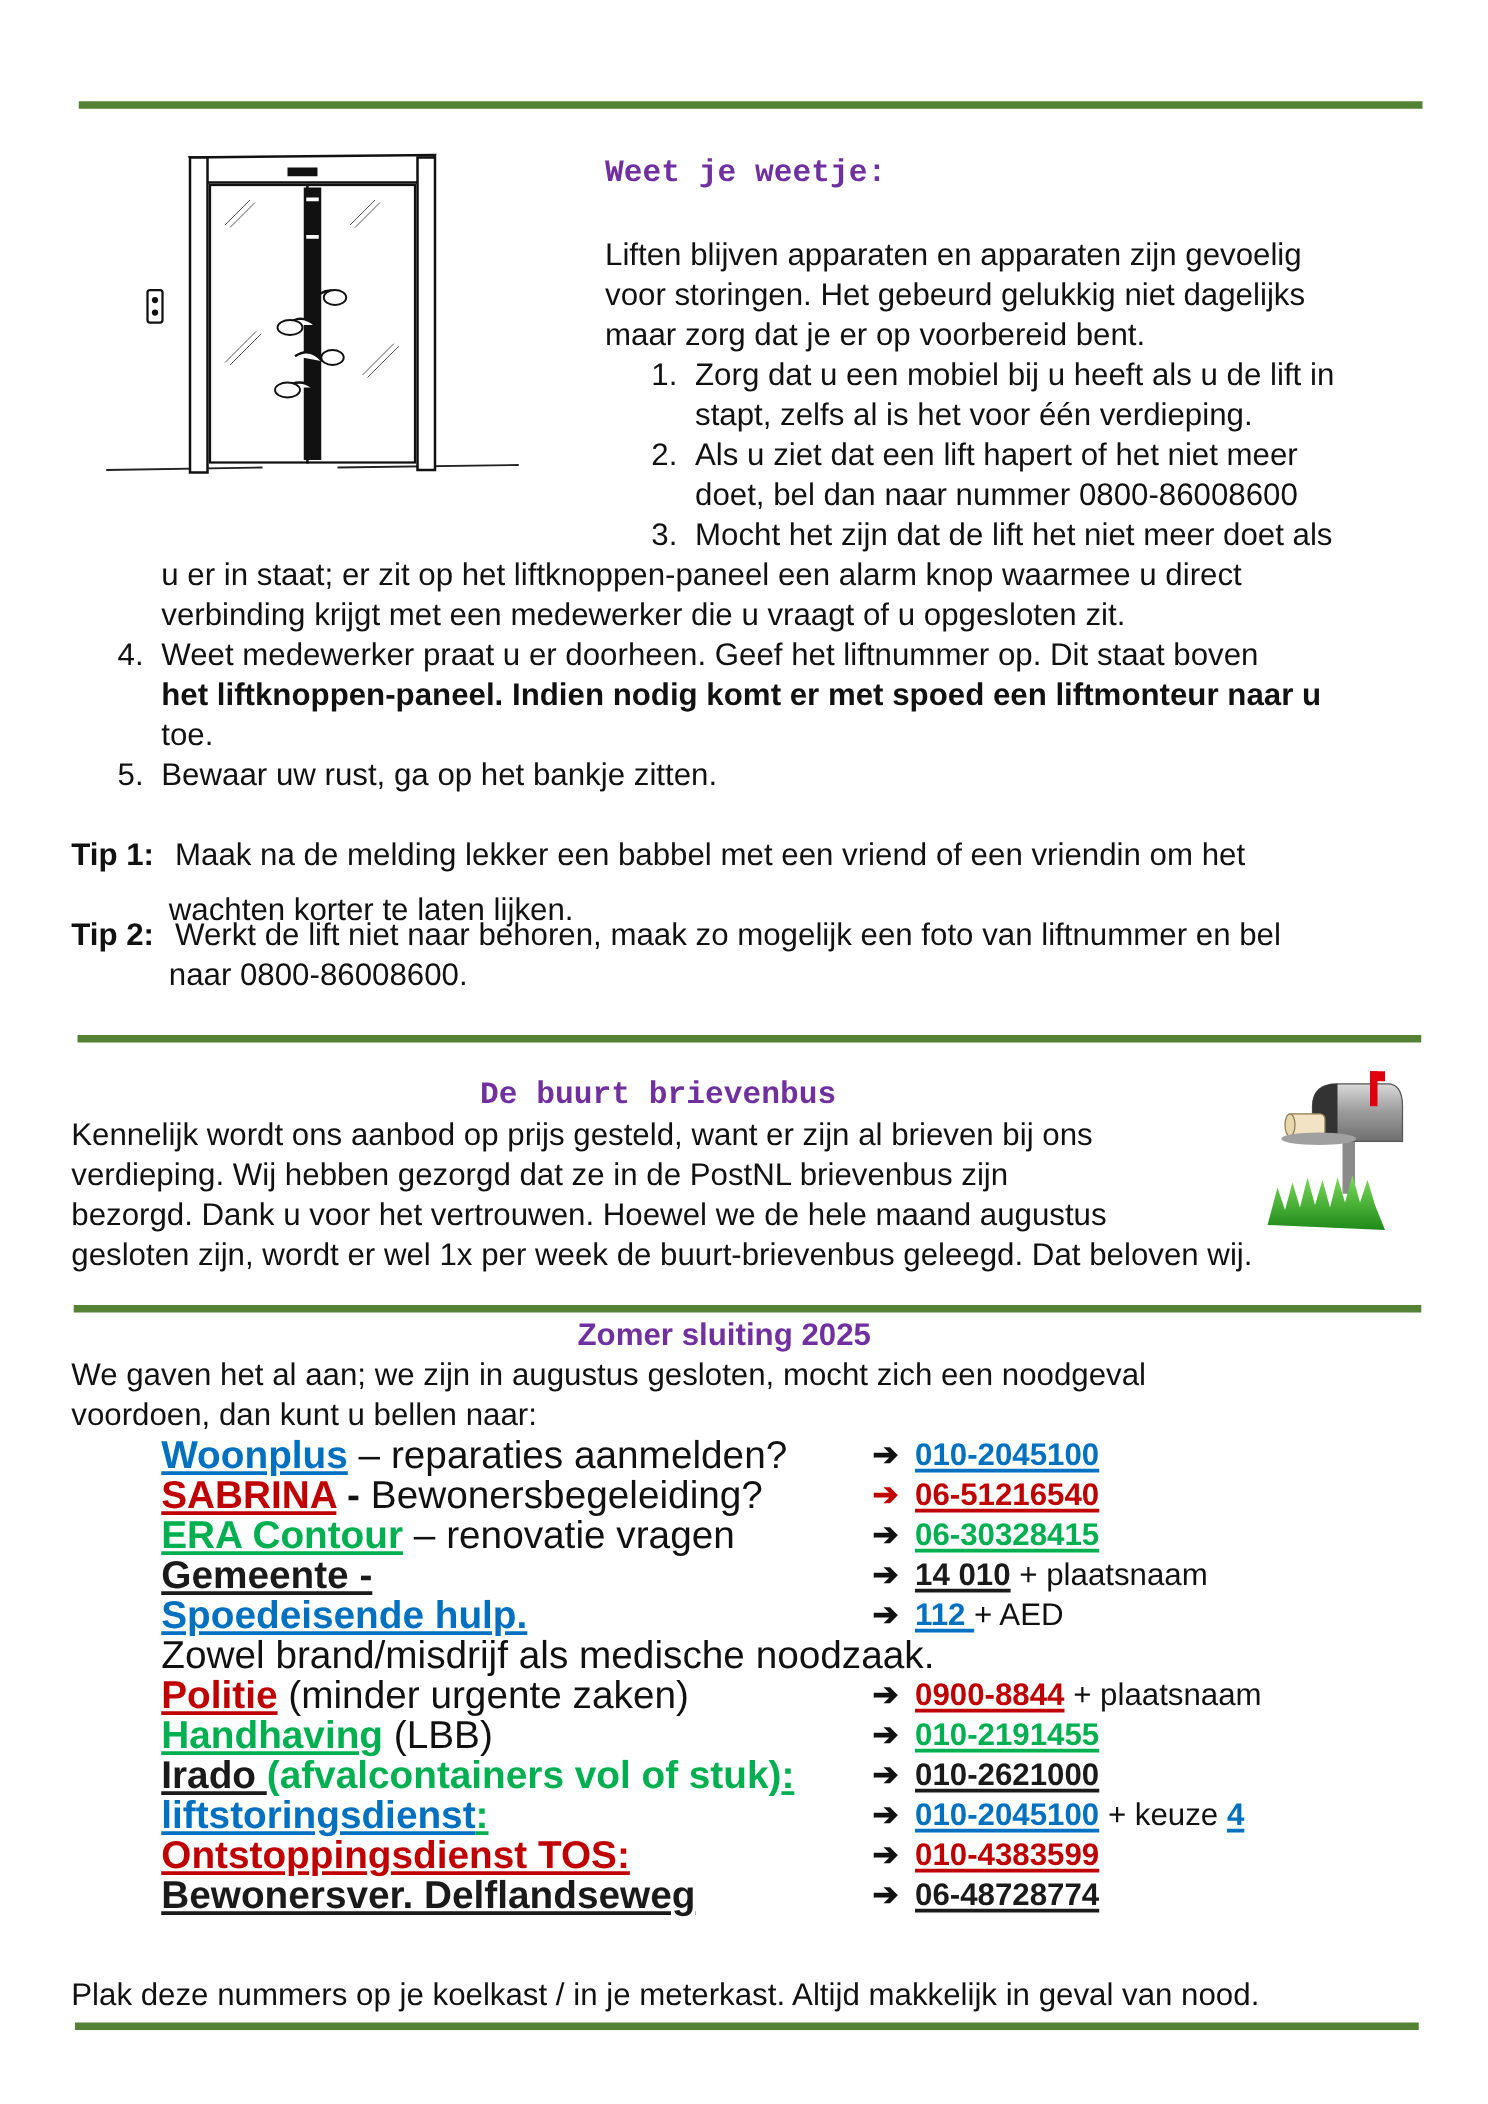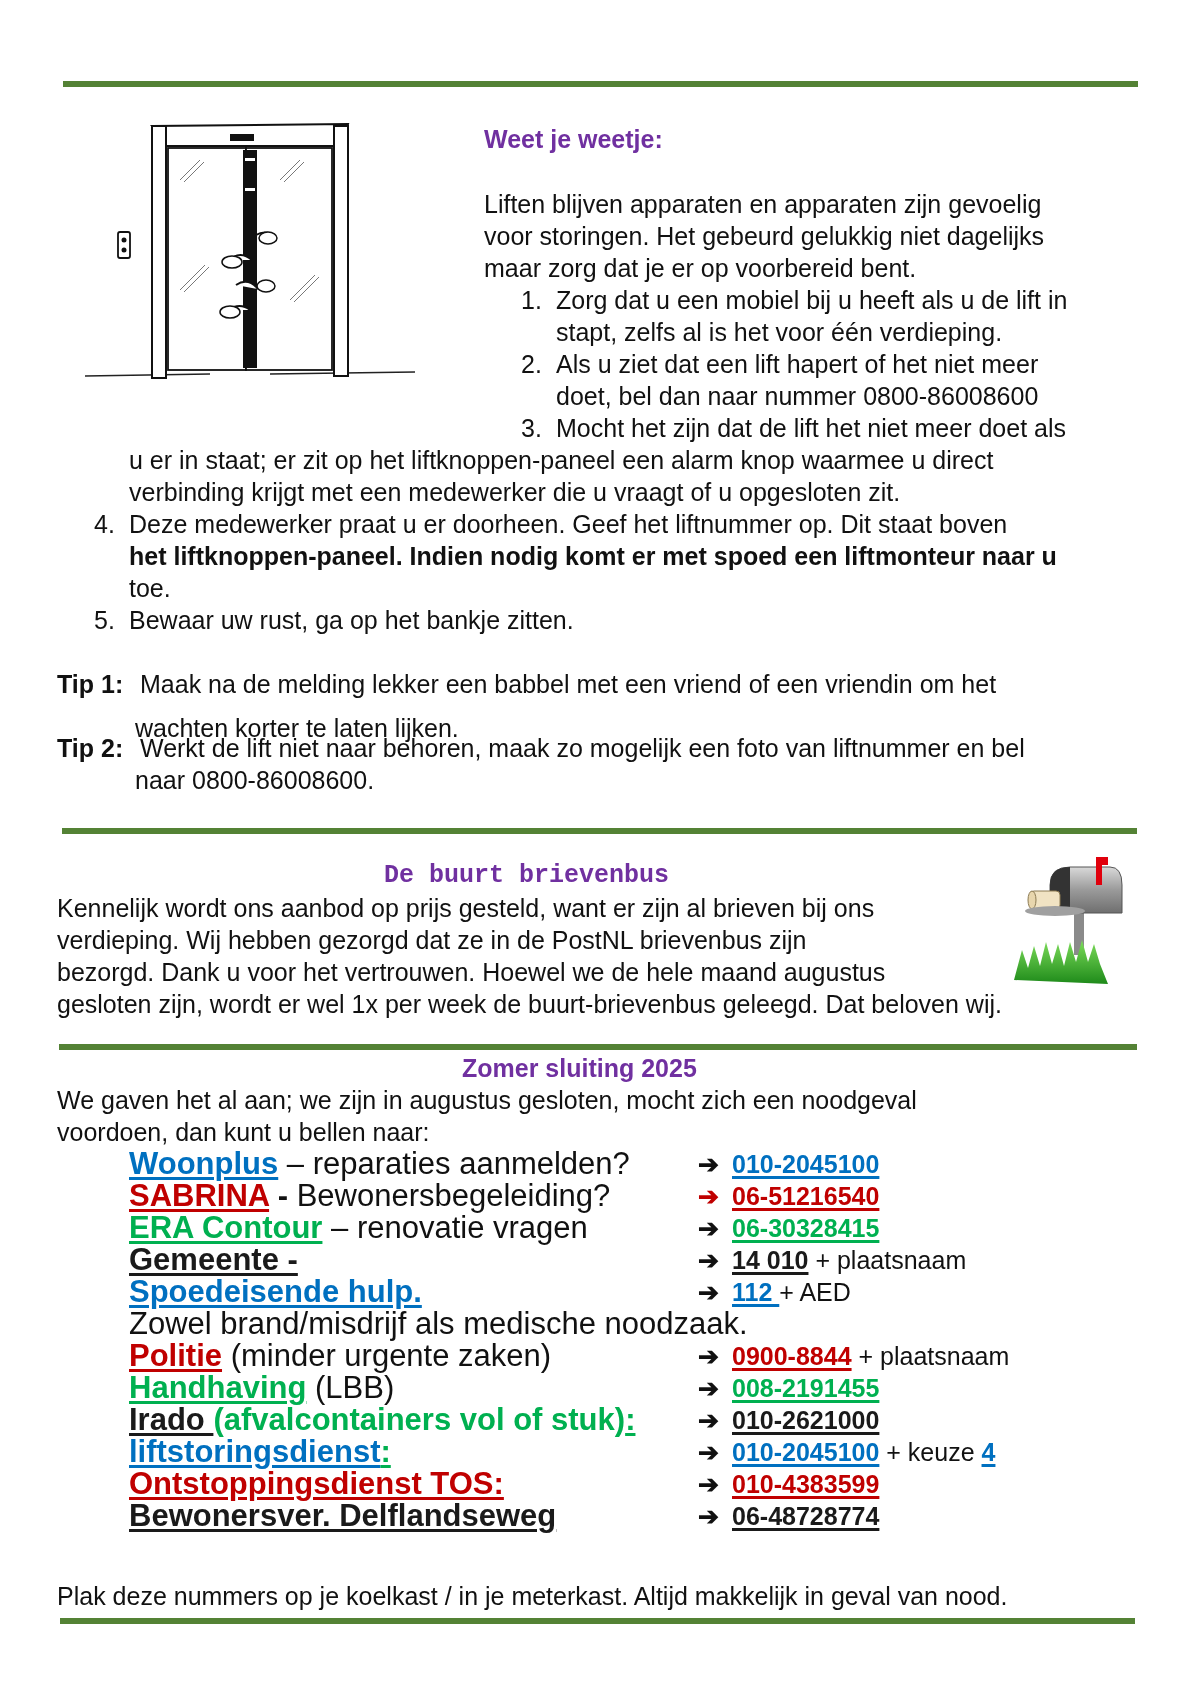--- a/index.html
+++ b/index.html
@@ -51,41 +51,41 @@
       <line x1="200" y1="70" x2="220" y2="50"></line>
         <line x1="204" y1="72" x2="224" y2="52"></line>
       <line x1="100" y1="180" x2="125" y2="155"></line>
         <line x1="104" y1="182" x2="129" y2="157"></line>
       <line x1="210" y1="190" x2="235" y2="165"></line>
         <line x1="214" y1="192" x2="239" y2="167"></line>
     </g>
   </svg>
 </div>
 
-<div class="abs txt purple" style="left:484px; top:123px;">Weet je weetje:</div>
+<div class="abs txt purple" style="left:484px; top:123px;font-family:Liberation Mono, monospace;">Weet je weetje:</div>
 
 <div class="abs txt" style="left:484px; top:188px;">Liften blijven apparaten en apparaten zijn gevoelig</div>
 <div class="abs txt" style="left:484px; top:220px;">voor storingen. Het gebeurd gelukkig niet dagelijks</div>
 <div class="abs txt" style="left:484px; top:252px;">maar zorg dat je er op voorbereid bent.</div>
 
 <div class="abs txt" style="left:521px; top:284px;">1.</div>
 <div class="abs txt" style="left:556px; top:284px;">Zorg dat u een mobiel bij u heeft als u de lift in</div>
 <div class="abs txt" style="left:556px; top:316px;">stapt, zelfs al is het voor één verdieping.</div>
 
 <div class="abs txt" style="left:521px; top:348px;">2.</div>
 <div class="abs txt" style="left:556px; top:348px;">Als u ziet dat een lift hapert of het niet meer</div>
 <div class="abs txt" style="left:556px; top:380px;">doet, bel dan naar nummer 0800-86008600</div>
 
 <div class="abs txt" style="left:521px; top:412px;">3.</div>
 <div class="abs txt" style="left:556px; top:412px;">Mocht het zijn dat de lift het niet meer doet als</div>
 <div class="abs txt" style="left:129px; top:444px;">u er in staat; er zit op het liftknoppen-paneel een alarm knop waarmee u direct</div>
 <div class="abs txt" style="left:129px; top:476px;">verbinding krijgt met een medewerker die u vraagt of u opgesloten zit.</div>
 
 <div class="abs txt" style="left:94px; top:508px;">4.</div>
-<div class="abs txt" style="left:129px; top:508px;">Deze medewerker praat u er doorheen. Geef het liftnummer op. Dit staat boven</div>
+<div class="abs txt" style="left:129px; top:508px;">Weet medewerker praat u er doorheen. Geef het liftnummer op. Dit staat boven</div>
 <div class="abs txt" style="left:129px; top:540px;font-weight:bold;">het liftknoppen-paneel. Indien nodig komt er met spoed een liftmonteur naar u</div>
 <div class="abs txt" style="left:129px; top:572px;">toe.</div>
 
 <div class="abs txt" style="left:94px; top:604px;">5.</div>
 <div class="abs txt" style="left:129px; top:604px;">Bewaar uw rust, ga op het bankje zitten.</div>
 
 <div class="abs txt b" style="left:57px; top:668px;">Tip 1:</div>
 <div class="abs txt" style="left:140px; top:668px;">Maak na de melding lekker een babbel met een vriend of een vriendin om het</div>
 <div class="abs txt" style="left:135px; top:700px;margin-top:12px;">wachten korter te laten lijken.</div>
 
@@ -173,21 +173,21 @@
   <span class="b red u">Politie</span><span> (minder urgente zaken)</span>
 </div>
 <div class="contact-right" style="top:1340px;">
   <span class="arrow">➔</span><span class="b red u">0900-8844</span><span> + plaatsnaam</span>
 </div>
 
 <div class="contact-left" style="top:1372px;">
   <span class="b green u">Handhaving</span><span> (LBB)</span>
 </div>
 <div class="contact-right" style="top:1372px;">
-  <span class="arrow">➔</span><span class="b green u">008-2191455</span>
+  <span class="arrow">➔</span><span class="b green u">010-2191455</span>
 </div>
 
 <div class="contact-left" style="top:1404px;">
   <span class="b black u" style="white-space:pre;">Irado </span><span class="b green">(afvalcontainers vol of stuk)</span><span class="b green u">:</span>
 </div>
 <div class="contact-right" style="top:1404px;">
   <span class="arrow">➔</span><span class="b black u">010-2621000</span>
 </div>
 
 <div class="contact-left" style="top:1436px;">

